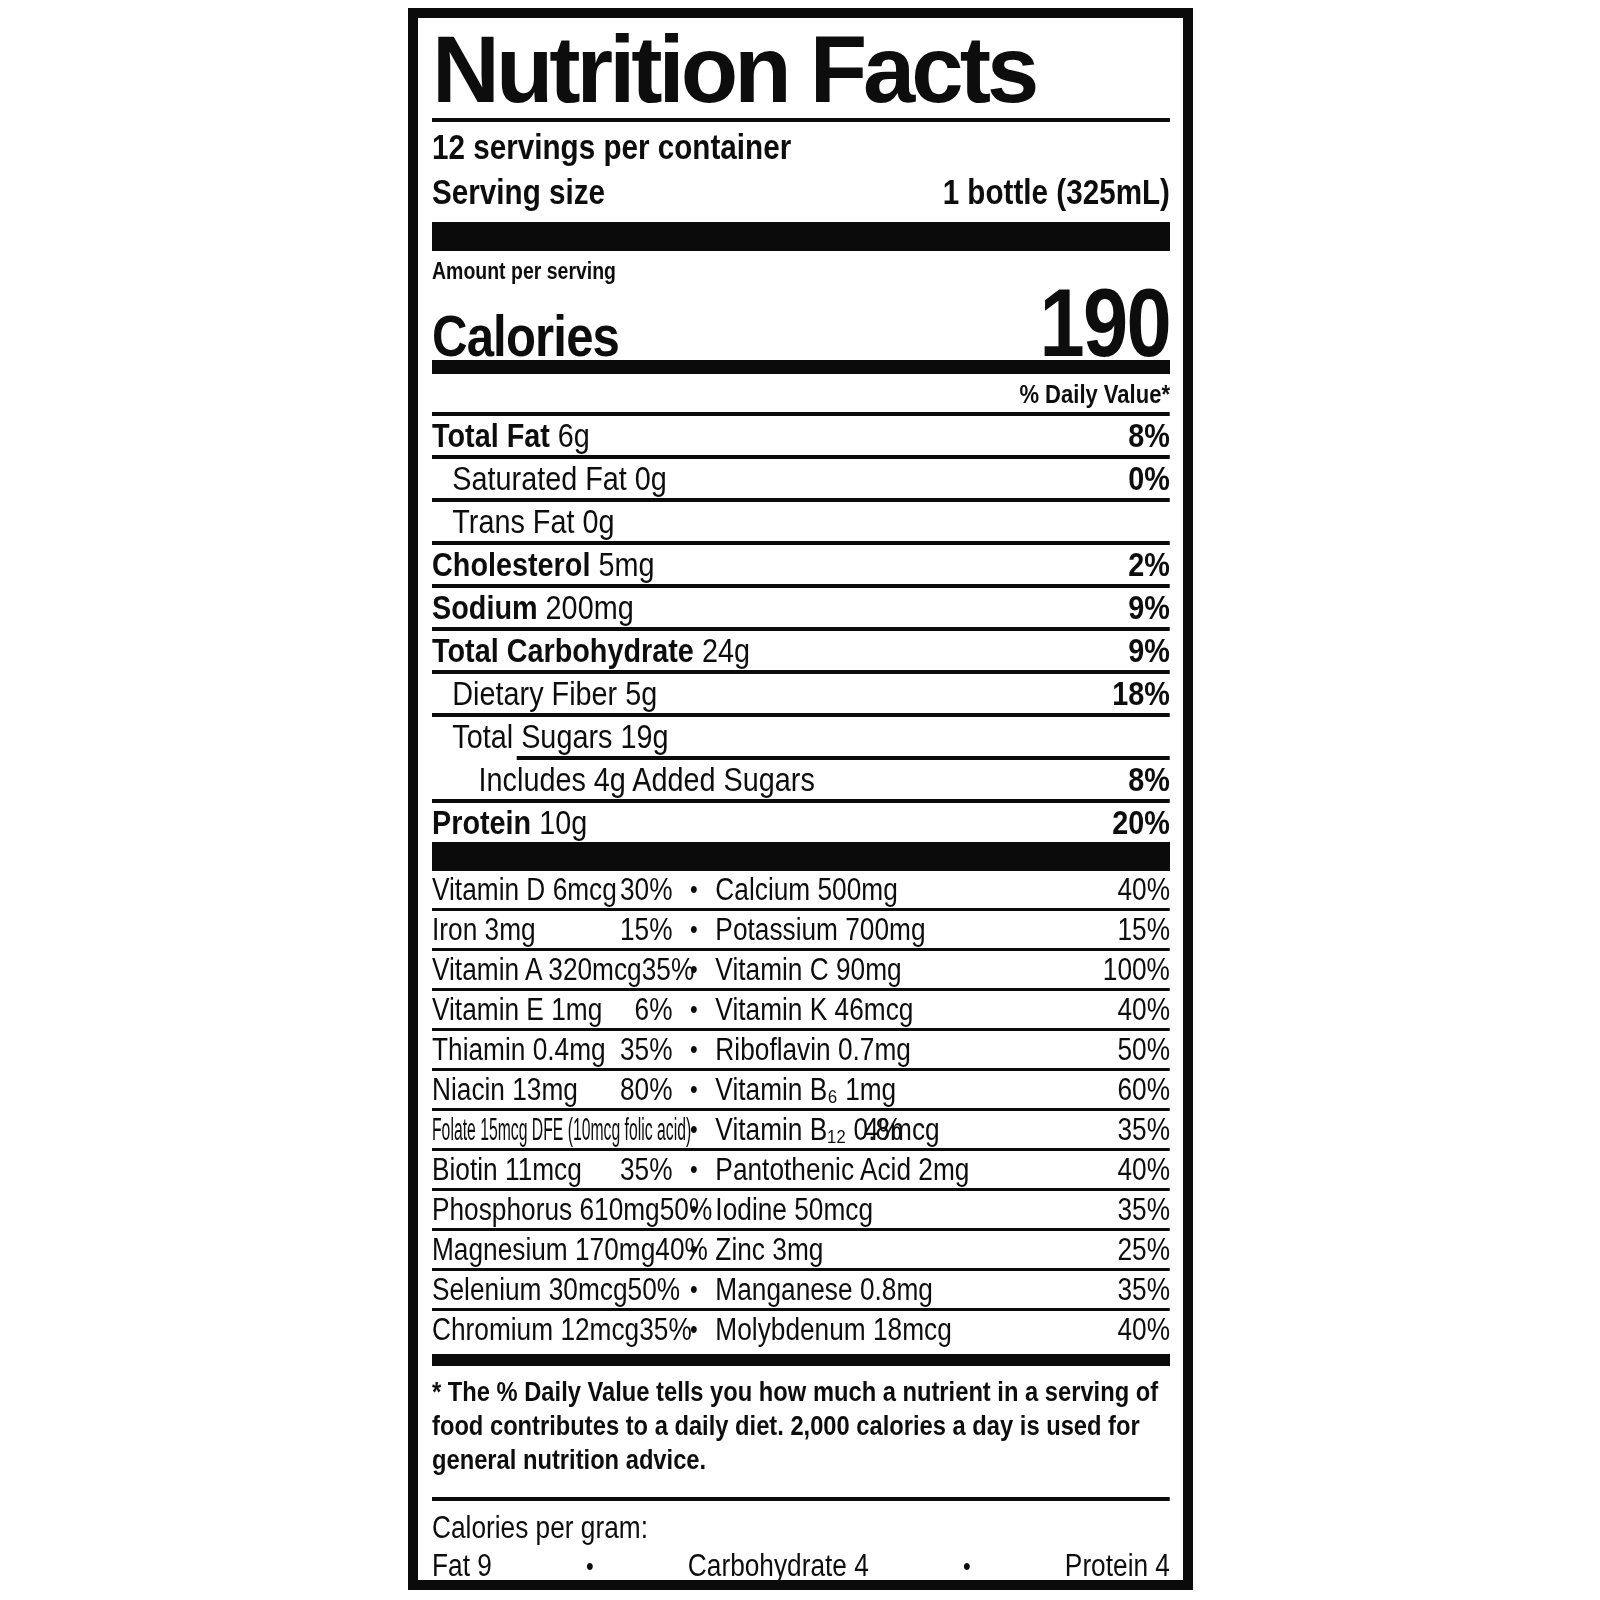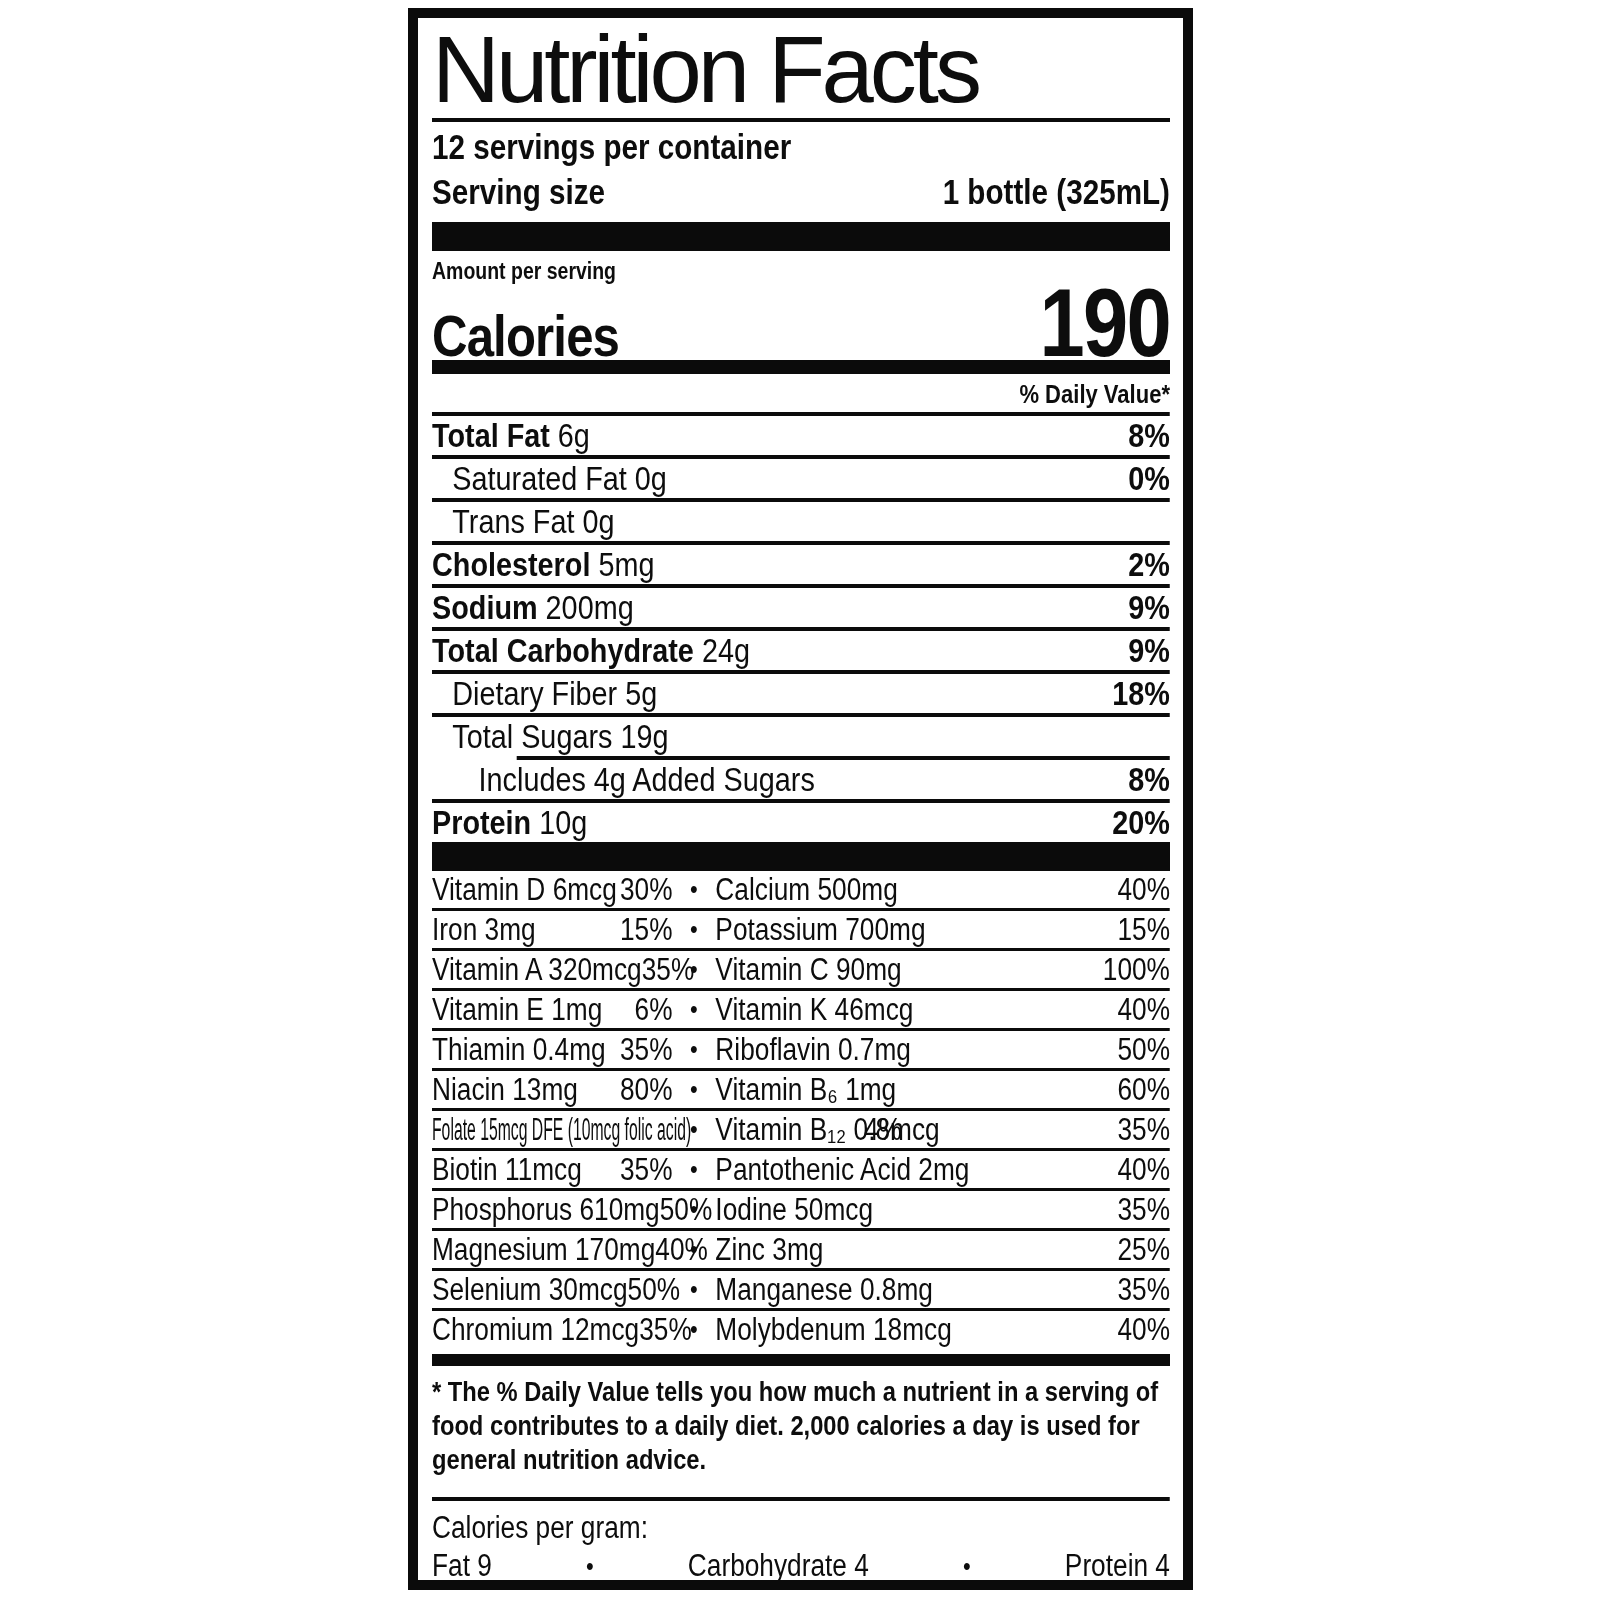--- a/index.html
+++ b/index.html
@@ -4,21 +4,21 @@
 <style>
   html,body{margin:0;padding:0;background:#ffffff;}
   body{width:1600px;height:1600px;position:relative;font-family:"Liberation Sans","DejaVu Sans",sans-serif;color:#0d0d0d;}
   .nf-label{
     position:absolute;left:408px;top:8px;width:785px;height:1582px;
     box-sizing:border-box;border:10px solid #0b0b0b;background:#ffffff;
     padding:4px 13px 0 14px;overflow:hidden;
   }
   
   .cond{width:118.06%;transform:scaleX(0.847);transform-origin:0 0;}
-  .title{font-size:94px;line-height:0.98;font-weight:400;letter-spacing:-4px;white-space:nowrap;margin-top:2px;}
+  .title{font-size:94px;line-height:0.98;font-weight:700;letter-spacing:-4px;white-space:nowrap;margin-top:2px;}
   .title-rule{height:4px;background:#0b0b0b;margin-top:2px;}
   .servings{font-size:35px;font-weight:700;line-height:44px;margin-top:3px;white-space:nowrap;}
   .serving-size-row{display:flex;justify-content:space-between;font-size:35px;font-weight:700;line-height:46px;white-space:nowrap;}
   .bar{background:#0b0b0b;}
   .bar-thick{height:29px;margin-top:7px;}
   .bar-med{height:14px;}
   .bar-dark{height:12px;margin-top:6px;}
   .aps{font-size:23px;font-weight:700;line-height:26px;padding-top:7px;white-space:nowrap;}
   .cal-row{display:flex;justify-content:space-between;align-items:baseline;height:76px;}
   .cal-word{font-size:58px;font-weight:700;line-height:1;letter-spacing:-1px;}

